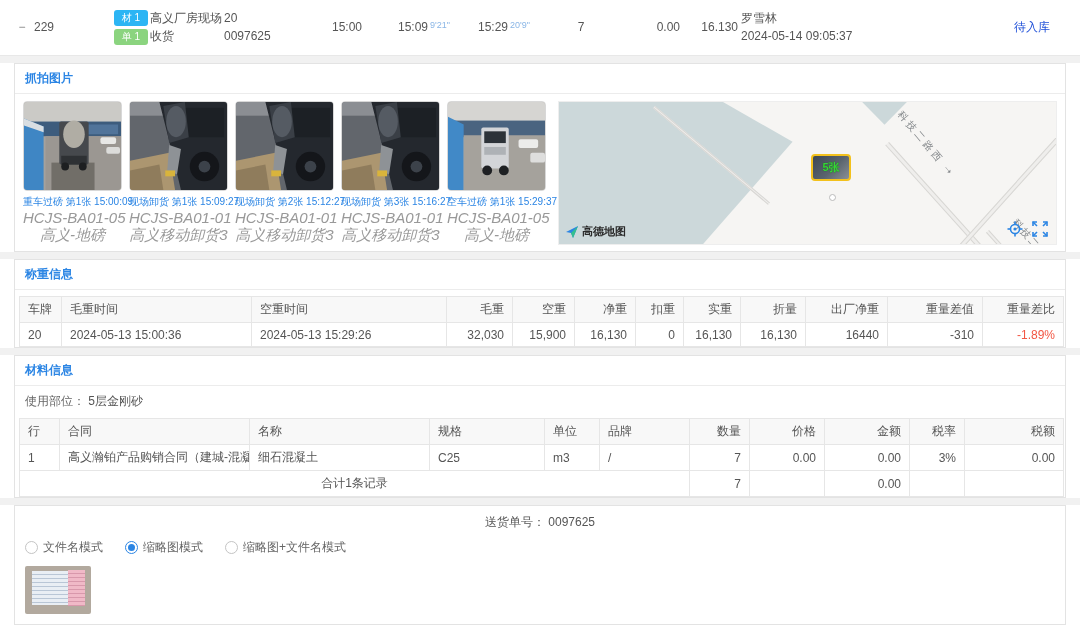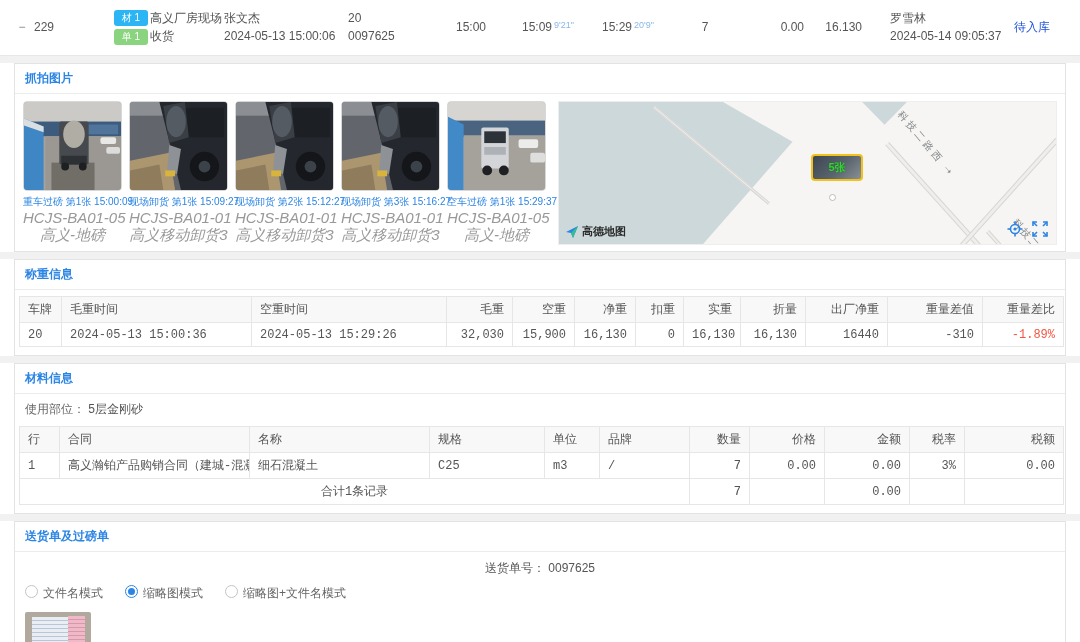--- a/index.html
+++ b/index.html
@@ -19,21 +19,21 @@
   .tag-green { background:#8bd47f; }
   .c-project { width:74px; }
   .c-creator { width:124px; }
   .c-plate { width:86px; }
   .c-t1 { width:74px; text-align:center; }
   .c-t2, .c-t3 { width:80px; text-align:center; white-space:nowrap; }
   .dur { font-size:9px; color:#8ab6e6; position:relative; top:-3px; margin-left:2px; }
   .c-qty { width:74px; text-align:center; }
   .c-amt { width:62px; text-align:right; }
   .c-wt { width:58px; text-align:right; }
-  .c-operator { width:120px; margin-left:28px; }
+  .c-operator { width:120px; margin-left:3px; }
   .c-operator .op-time { word-break:break-all; }
   .c-status { flex:1; text-align:right; padding-right:30px; color:#1d4ed8; }
 
   .sep { height:7px; background:#f1f1f1; }
 
   
   .section { margin:0 14px; border:1px solid #e3e3e3; background:#fff; }
   .sec-title { padding:6px 10px; font-weight:700; color:#2b85e4; border-bottom:1px solid #ececec; }
 
   
@@ -55,46 +55,46 @@
   .roadbar { position:absolute; height:5px; background:#efeeec; border-top:1px solid #d7d6d3;
     border-bottom:1px solid #d7d6d3; }
   .road-a { width:300px; left:330px; top:40px; transform:rotate(48deg); transform-origin:left top; }
   .road-b { width:260px; left:530px; top:6px; transform:rotate(132deg); transform-origin:left top; }
   .road-c { width:150px; left:96px; top:4px; transform:rotate(40deg); transform-origin:left top; height:3px; }
   .road-d { width:160px; left:430px; top:128px; transform:rotate(48deg); transform-origin:left top; height:4px; }
   .road-label { position:absolute; left:346px; top:6px; transform:rotate(50deg); transform-origin:left top;
     font-size:10px; color:#83878a; letter-spacing:3px; white-space:nowrap; }
   .road-label2 { position:absolute; right:2px; bottom:-2px; transform:rotate(50deg);
     font-size:10px; color:#83878a; letter-spacing:2px; white-space:nowrap; }
-  .marker { position:absolute; left:252px; top:52px; width:52px; height:27px; border:2px solid #f3c11c;
+  .marker { position:absolute; left:252px; top:52px; width:40px; height:27px; border:2px solid #f3c11c;
     border-radius:4px; background:linear-gradient(135deg,#3c4754 0%,#5a646e 55%,#8a9096 100%);
     display:flex; align-items:center; justify-content:center; cursor:pointer; }
   .marker-count { color:#37d437; font-weight:700; font-size:11px; text-shadow:0 0 1px #135c13; }
   .marker-dot { position:absolute; left:270px; top:92px; width:7px; height:7px; border-radius:50%;
     background:#fff; border:1px solid #bbb; }
   .map-logo { position:absolute; left:6px; bottom:5px; display:flex; align-items:center; gap:3px;
     font-size:11px; font-weight:700; color:#2a2a2a; }
   .map-controls { position:absolute; right:8px; bottom:7px; display:flex; gap:9px; }
   .map-controls svg { display:block; cursor:pointer; }
 
   
-  table { border-collapse:collapse; table-layout:fixed; width:1044px; margin:6px 4px 8px; font-size:12px;font-family:Liberation Mono, monospace; }
+  table { border-collapse:collapse; table-layout:fixed; width:1044px; margin:6px 4px 0; font-size:12px; }
   th, td { border:1px solid #e6e6e6; padding:4px 8px; height:24px; font-weight:400; color:#555;
     overflow:hidden; white-space:nowrap; }
   th { background:#f8f8f8; }
   .al { text-align:left; } .ar { text-align:right; } .ac { text-align:center; }
   .neg { color:#f25643; }
 
   .usage-line { padding:7px 10px 2px; color:#555; }
   .usage-line .lab { color:#666; }
 
   
   .dl-line { padding:8px 10px 2px;text-align:center; }
   .radio-row { display:flex; align-items:center; gap:22px; padding:6px 10px 2px; }
-  .radio-item { display:flex; align-items:flex-start; gap:5px; color:#666; cursor:pointer; }
+  .radio-item { display:flex; align-items:center; gap:5px; color:#666; cursor:pointer; }
   .radio-circle { width:13px; height:13px; border-radius:50%; border:1px solid #c4c4c4; background:#fff;
     position:relative; flex:none; }
   .radio-circle.on { border-color:#2b85e4; }
   .radio-circle.on::after { content:""; position:absolute; left:2px; top:2px; width:7px; height:7px;
     border-radius:50%; background:#2b85e4; }
   .note-thumb { margin:8px 0 10px 10px; width:66px; height:48px; background:#b2a99e; border-radius:2px;
     position:relative; cursor:pointer; overflow:hidden; }
   .note-form { position:absolute; left:7px; top:5px; width:36px; height:34px; background:#e9eef4;
     background-image:repeating-linear-gradient(#e9eef4 0 3px, #b9c6d6 3px 4px); }
   .note-pink { position:absolute; left:43px; top:4px; width:17px; height:36px; background:#f0b9c7;
@@ -104,24 +104,20 @@
 <body>
 
 <div class="summary-row">
   <div class="sr-col c-toggle">−</div>
   <div class="sr-col c-id">229</div>
   <div class="sr-col c-tags">
     <span class="tag tag-blue">材 1</span>
     <span class="tag tag-green">单 1</span>
   </div>
   <div class="sr-col c-project">高义厂房现场收货</div>
-  <div class="sr-col c-creator">
-    <div>张文杰</div>
-    <div>2024-05-13 15:00:06</div>
-  </div>
   <div class="sr-col c-plate">
     <div>20</div>
     <div>0097625</div>
   </div>
   <div class="sr-col c-t1">15:00</div>
   <div class="sr-col c-t2"><span>15:09</span><span class="dur">9'21"</span></div>
   <div class="sr-col c-t3"><span>15:29</span><span class="dur">20'9"</span></div>
   <div class="sr-col c-qty">7</div>
   <div class="sr-col c-amt">0.00</div>
   <div class="sr-col c-wt">16.130</div>
@@ -408,21 +404,20 @@
       <td></td>
       <td></td>
     </tr>
   </tbody>
     </table>
 </div>
 
 <div class="sep"></div>
 
 <div class="section">
-  <div class="sec-title">送货单及过磅单</div>
   <div class="dl-line">
     <span>送货单号：</span>
     <span>0097625</span>
   </div>
   <div class="radio-row">
     <span class="radio-item">
       <span class="radio-circle"></span>
       <span>文件名模式</span>
     </span>
     <span class="radio-item">

